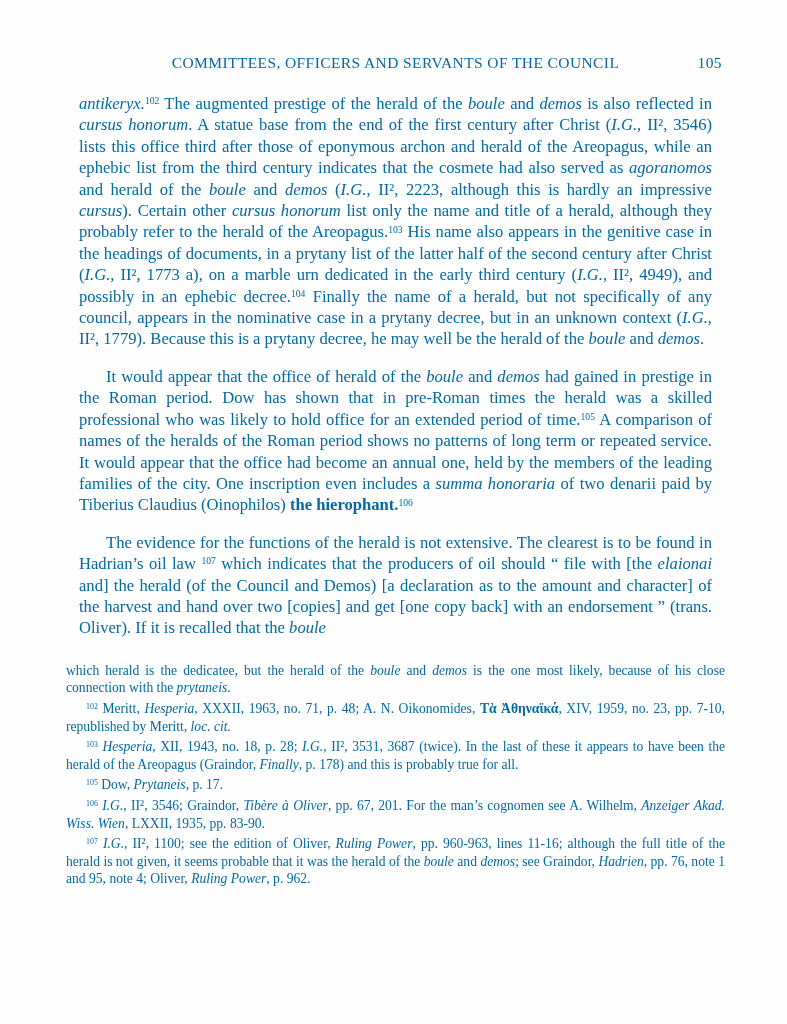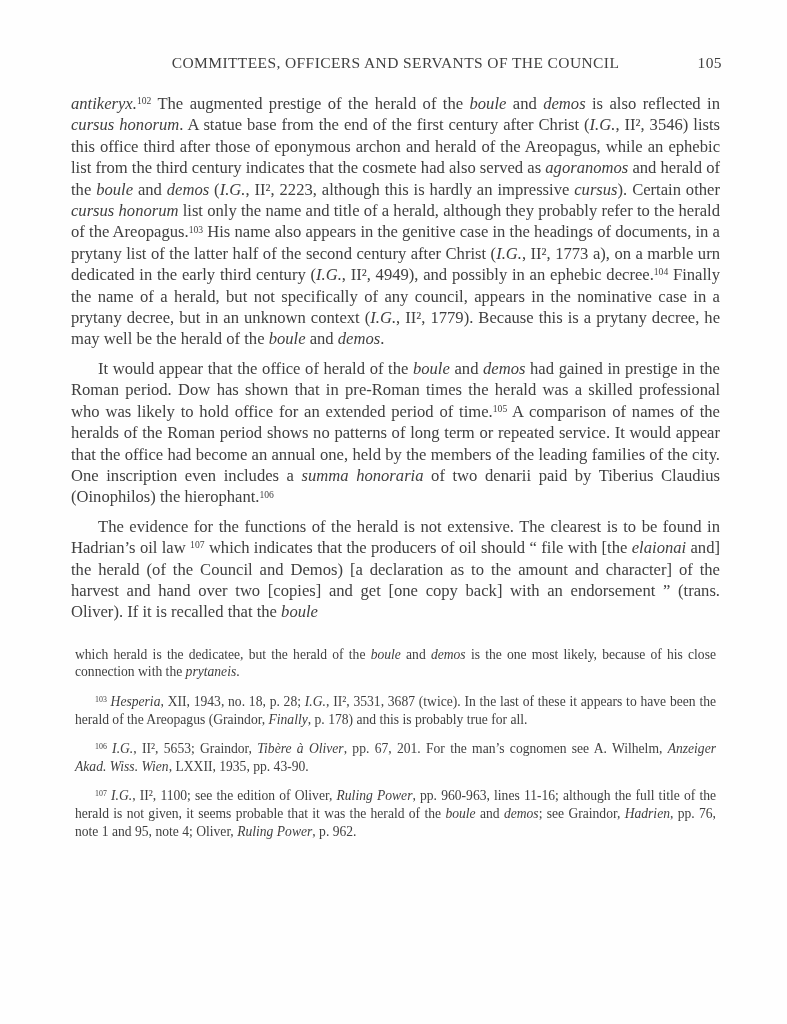--- a/index.html
+++ b/index.html
@@ -6,21 +6,21 @@
     margin: 0;
     padding: 0;
     background: #ffffff;
   }
   .page {
     position: relative;
     width: 787px;
     height: 1024px;
     background: #fefefe;
     font-family: "Liberation Serif", serif;
-    color: #404040;
+    color: #0369a1;
     overflow: hidden;
     box-sizing: border-box;
   }
   .content {
     position: absolute;
     left: 63px;
     top: 54px;
     width: 665px;
   }
   .page-header {
@@ -38,39 +38,39 @@
     position: absolute;
     right: 6px;
     top: 0;
   }
   .body-text {
     font-size: 16.6px;
     line-height: 21.4px;
     text-align: justify;
   }
   .para {
-    margin: 8px;
+    margin: 16px;
   }
   .para.indent {
     text-indent: 27px;
   }
   .footnotes {
     margin-top: 23px;
     font-size: 13.6px;
     line-height: 17.6px;
     text-align: justify;
   }
   .fn {
-    margin: 12px;
+    margin: 3px;
   }
   .fn.indent {
     text-indent: 20px;
   }
   .r-i { font-style: italic; }
-  .r-b { font-weight: normal; }
+  .r-b { font-weight: bold; }
   .r-g { font-weight: bold; }
   .r-sup {
     font-size: 0.58em;
     line-height: 0;
     position: relative;
     top: -0.5em;
     white-space: nowrap;
   }
   .r-sc {
     font-size: 0.82em;
@@ -89,19 +89,21 @@
     </header>
 
     <main class="body-text">
       <p class="para"><span class="r-i">antikeryx.</span><span class="r-sup">102</span><span>  The augmented prestige of the herald of the </span><span class="r-i">boule</span><span> and </span><span class="r-i">demos</span><span> is also reflected in </span><span class="r-i">cursus honorum</span><span>.  A statue base from the end of the first century after Christ (</span><span class="r-i">I.G.</span><span>, II², 3546) lists this office third after those of eponymous archon and herald of the Areopagus, while an ephebic list from the third century indicates that the cosmete had also served as </span><span class="r-i">agoranomos</span><span> and herald of the </span><span class="r-i">boule</span><span> and </span><span class="r-i">demos</span><span> (</span><span class="r-i">I.G.</span><span>, II², 2223, although this is hardly an impressive </span><span class="r-i">cursus</span><span>).  Certain other </span><span class="r-i">cursus honorum</span><span> list only the name and title of a herald, although they probably refer to the herald of the Areopagus.</span><span class="r-sup">103</span><span>  His name also appears in the genitive case in the headings of documents, in a prytany list of the latter half of the second century after Christ (</span><span class="r-i">I.G.</span><span>, II², 1773 a), on a marble urn dedicated in the early third century (</span><span class="r-i">I.G.</span><span>, II², 4949), and possibly in an ephebic decree.</span><span class="r-sup">104</span><span>  Finally the name of a herald, but not specifically of any council, appears in the nominative case in a prytany decree, but in an unknown context (</span><span class="r-i">I.G.</span><span>, II², 1779).  Because this is a prytany decree, he may well be the herald of the </span><span class="r-i">boule</span><span> and </span><span class="r-i">demos</span><span>.</span></p>
       <p class="para indent"><span>It would appear that the office of herald of the </span><span class="r-i">boule</span><span> and </span><span class="r-i">demos</span><span> had gained in prestige in the Roman period.  Dow has shown that in pre-Roman times the herald was a skilled professional who was likely to hold office for an extended period of time.</span><span class="r-sup">105</span><span> A comparison of names of the heralds of the Roman period shows no patterns of long term or repeated service.  It would appear that the office had become an annual one, held by the members of the leading families of the city.  One inscription even includes a </span><span class="r-i">summa honoraria</span><span> of two denarii paid by Tiberius Claudius (Oinophilos) </span><span class="r-b">the hierophant.</span><span class="r-sup">106</span></p>
       <p class="para indent"><span>The evidence for the functions of the herald is not extensive.  The clearest is to be found in Hadrian’s oil law </span><span class="r-sup">107</span><span> which indicates that the producers of oil should “ file with [the </span><span class="r-i">elaionai</span><span> and] the herald (of the Council and Demos) [a declaration as to the amount and character] of the harvest and hand over two [copies] and get [one copy back] with an endorsement ” (trans. Oliver).  If it is recalled that the </span><span class="r-i">boule</span></p>
     </main>
 
     <section class="footnotes">
       <p class="fn"><span>which herald is the dedicatee, but the herald of the </span><span class="r-i">boule</span><span> and </span><span class="r-i">demos</span><span> is the one most likely, because of his close connection with the </span><span class="r-i">prytaneis</span><span>.</span></p>
+      <p class="fn indent"><span class="r-sup">102</span><span> Meritt, </span><span class="r-i">Hesperia</span><span>, XXXII, 1963, no. 71, p. 48; A. N. Oikonomides, </span><span class="r-g">Τὰ Ἀθηναϊκά</span><span>, XIV, 1959, no. 23, pp. 7-10, republished by Meritt, </span><span class="r-i">loc. cit.</span></p>
       <p class="fn indent"><span class="r-sup">103</span><span> </span><span class="r-i">Hesperia</span><span>, XII, 1943, no. 18, p. 28; </span><span class="r-i">I.G.</span><span>, II², 3531, 3687 (twice).  In the last of these it appears to have been the herald of the Areopagus (Graindor, </span><span class="r-i">Finally</span><span>, p. 178) and this is probably true for all.</span></p>
-      <p class="fn indent"><span class="r-sup">106</span><span> </span><span class="r-i">I.G.</span><span>, II², 5653; Graindor, </span><span class="r-i">Tibère à Oliver</span><span>, pp. 67, 201.  For the man’s cognomen see A. Wilhelm, </span><span class="r-i">Anzeiger Akad. Wiss. Wien</span><span>, LXXII, 1935, pp. 43-90.</span></p>
+      <p class="fn indent"><span class="r-sup">105</span><span> Dow, </span><span class="r-i">Prytaneis</span><span>, p. 17.</span></p>
+      <p class="fn indent"><span class="r-sup">106</span><span> </span><span class="r-i">I.G.</span><span>, II², 3546; Graindor, </span><span class="r-i">Tibère à Oliver</span><span>, pp. 67, 201.  For the man’s cognomen see A. Wilhelm, </span><span class="r-i">Anzeiger Akad. Wiss. Wien</span><span>, LXXII, 1935, pp. 83-90.</span></p>
       <p class="fn indent"><span class="r-sup">107</span><span> </span><span class="r-i">I.G.</span><span>, II², 1100; see the edition of Oliver, </span><span class="r-i">Ruling Power</span><span>, pp. 960-963, lines 11-16; although the full title of the herald is not given, it seems probable that it was the herald of the </span><span class="r-i">boule</span><span> and </span><span class="r-i">demos</span><span>; see Graindor, </span><span class="r-i">Hadrien</span><span>, pp. 76, note 1 and 95, note 4; Oliver, </span><span class="r-i">Ruling Power</span><span>, p. 962.</span></p>
     </section>
 
   </div>
 </div>
 
 </body></html>

